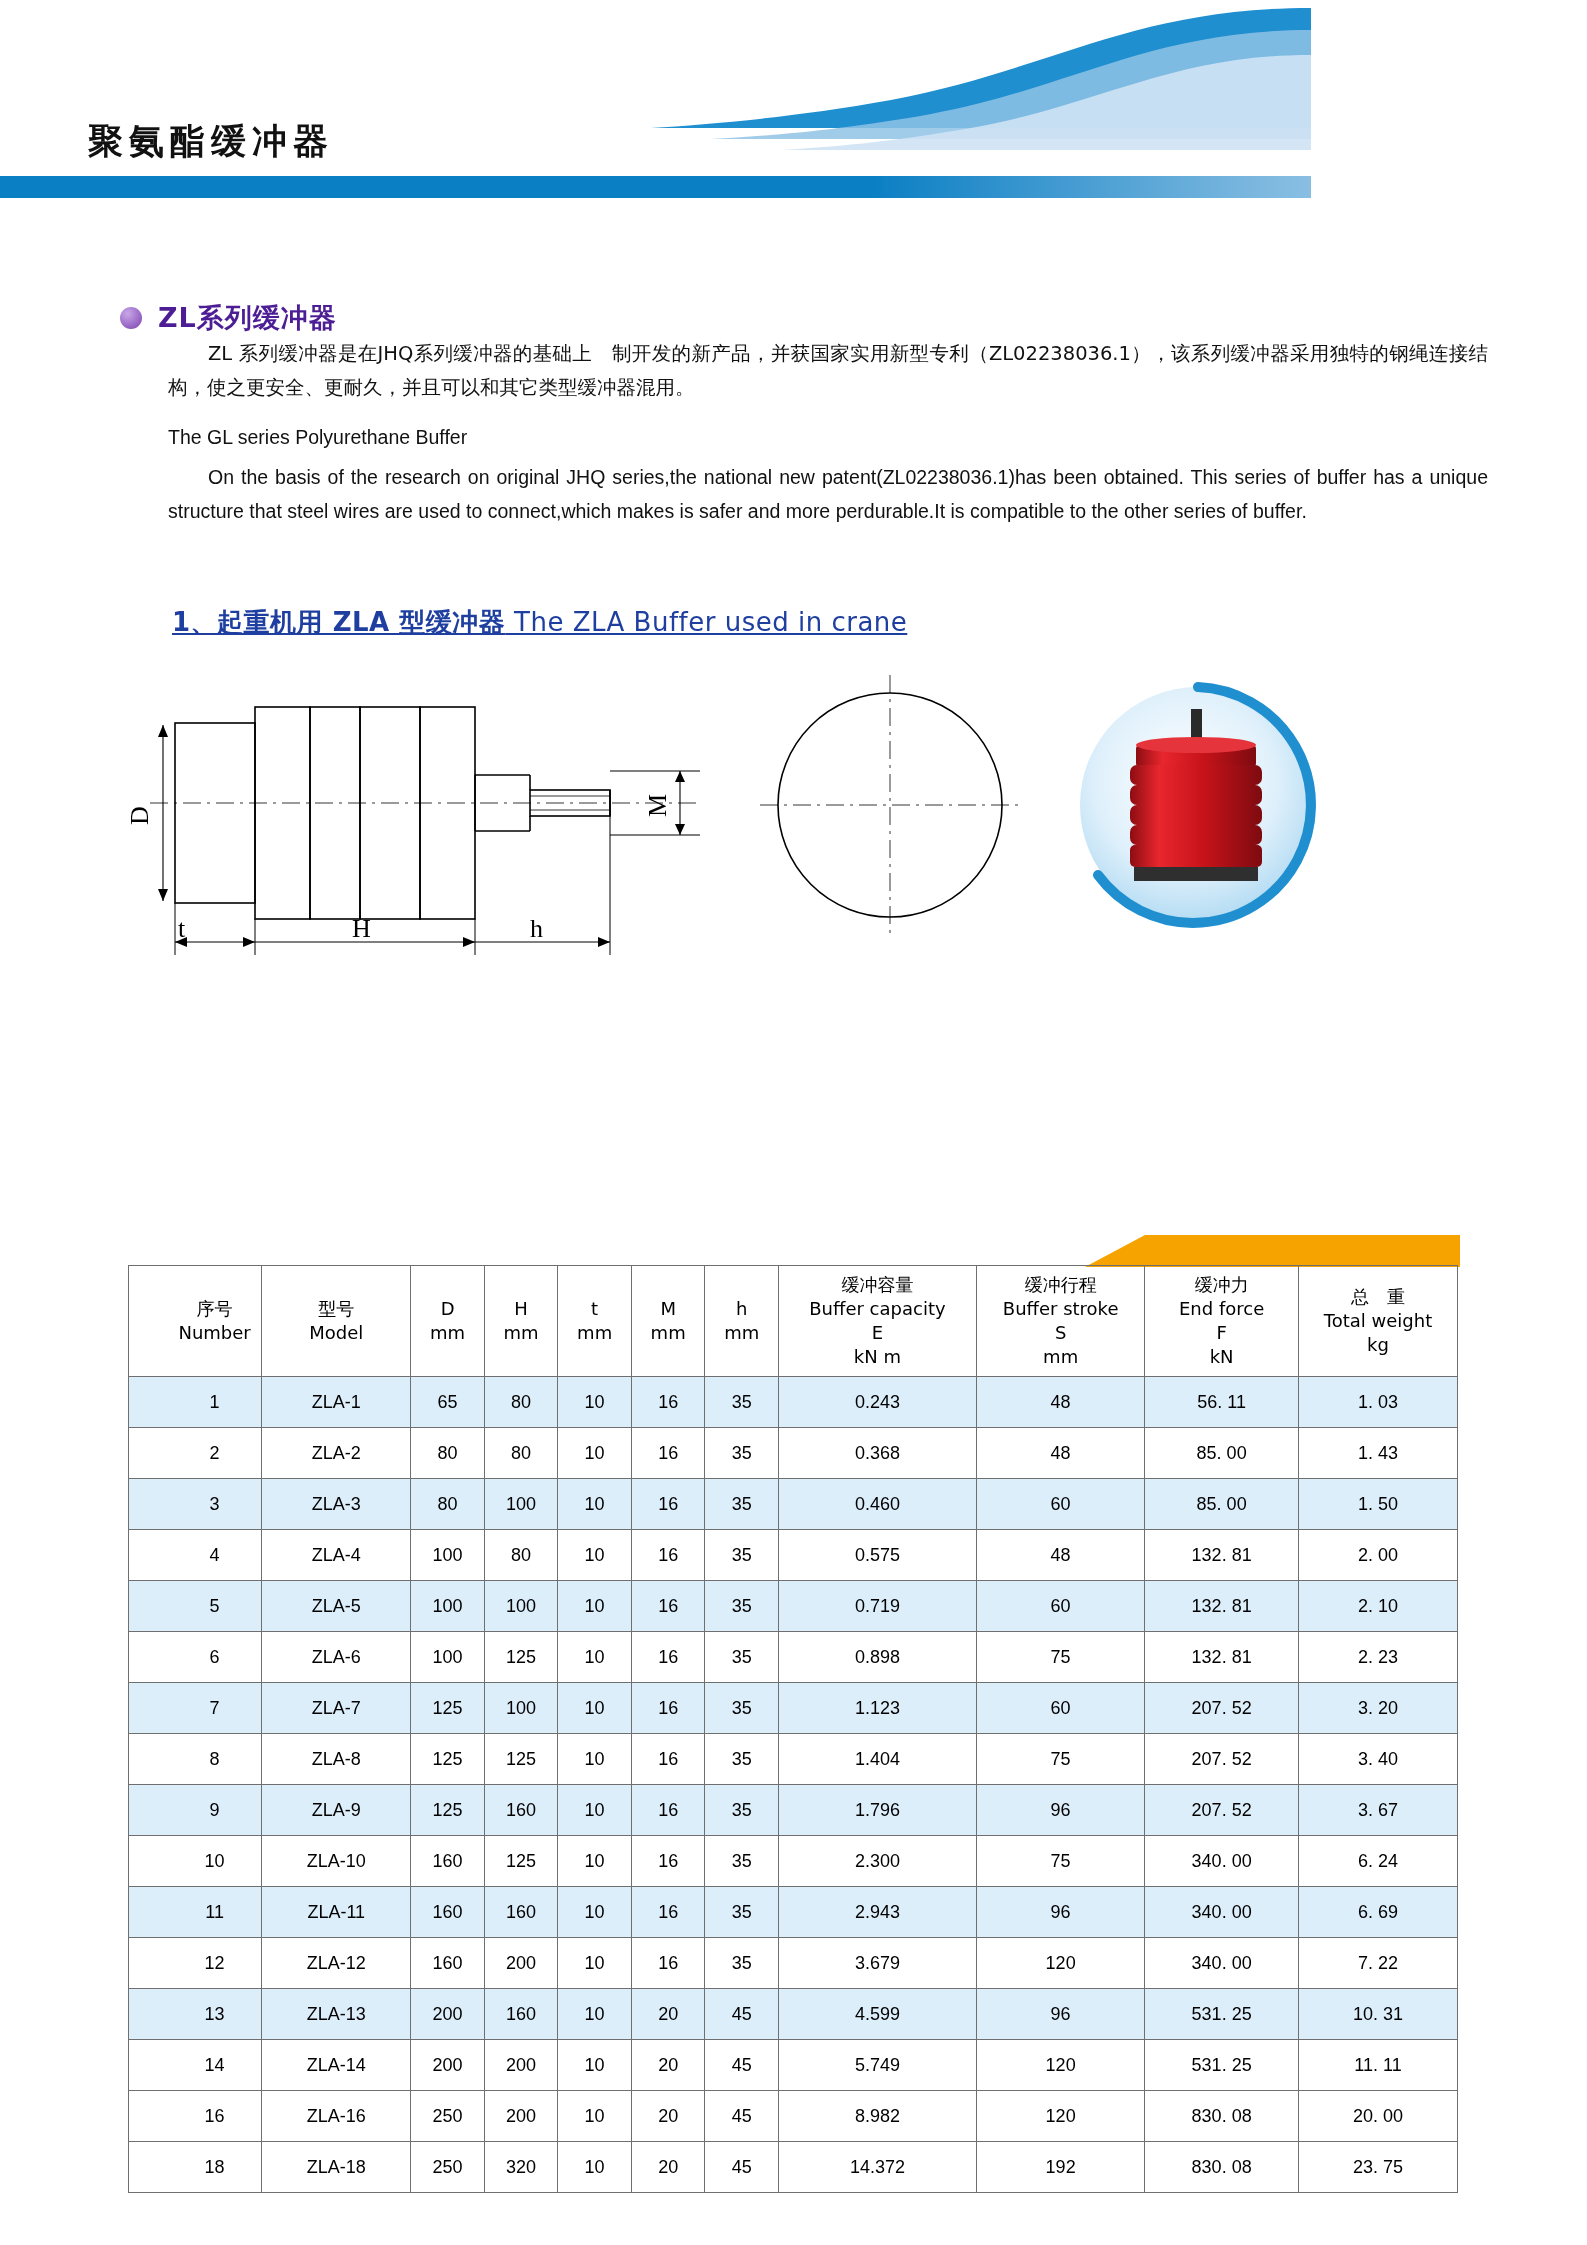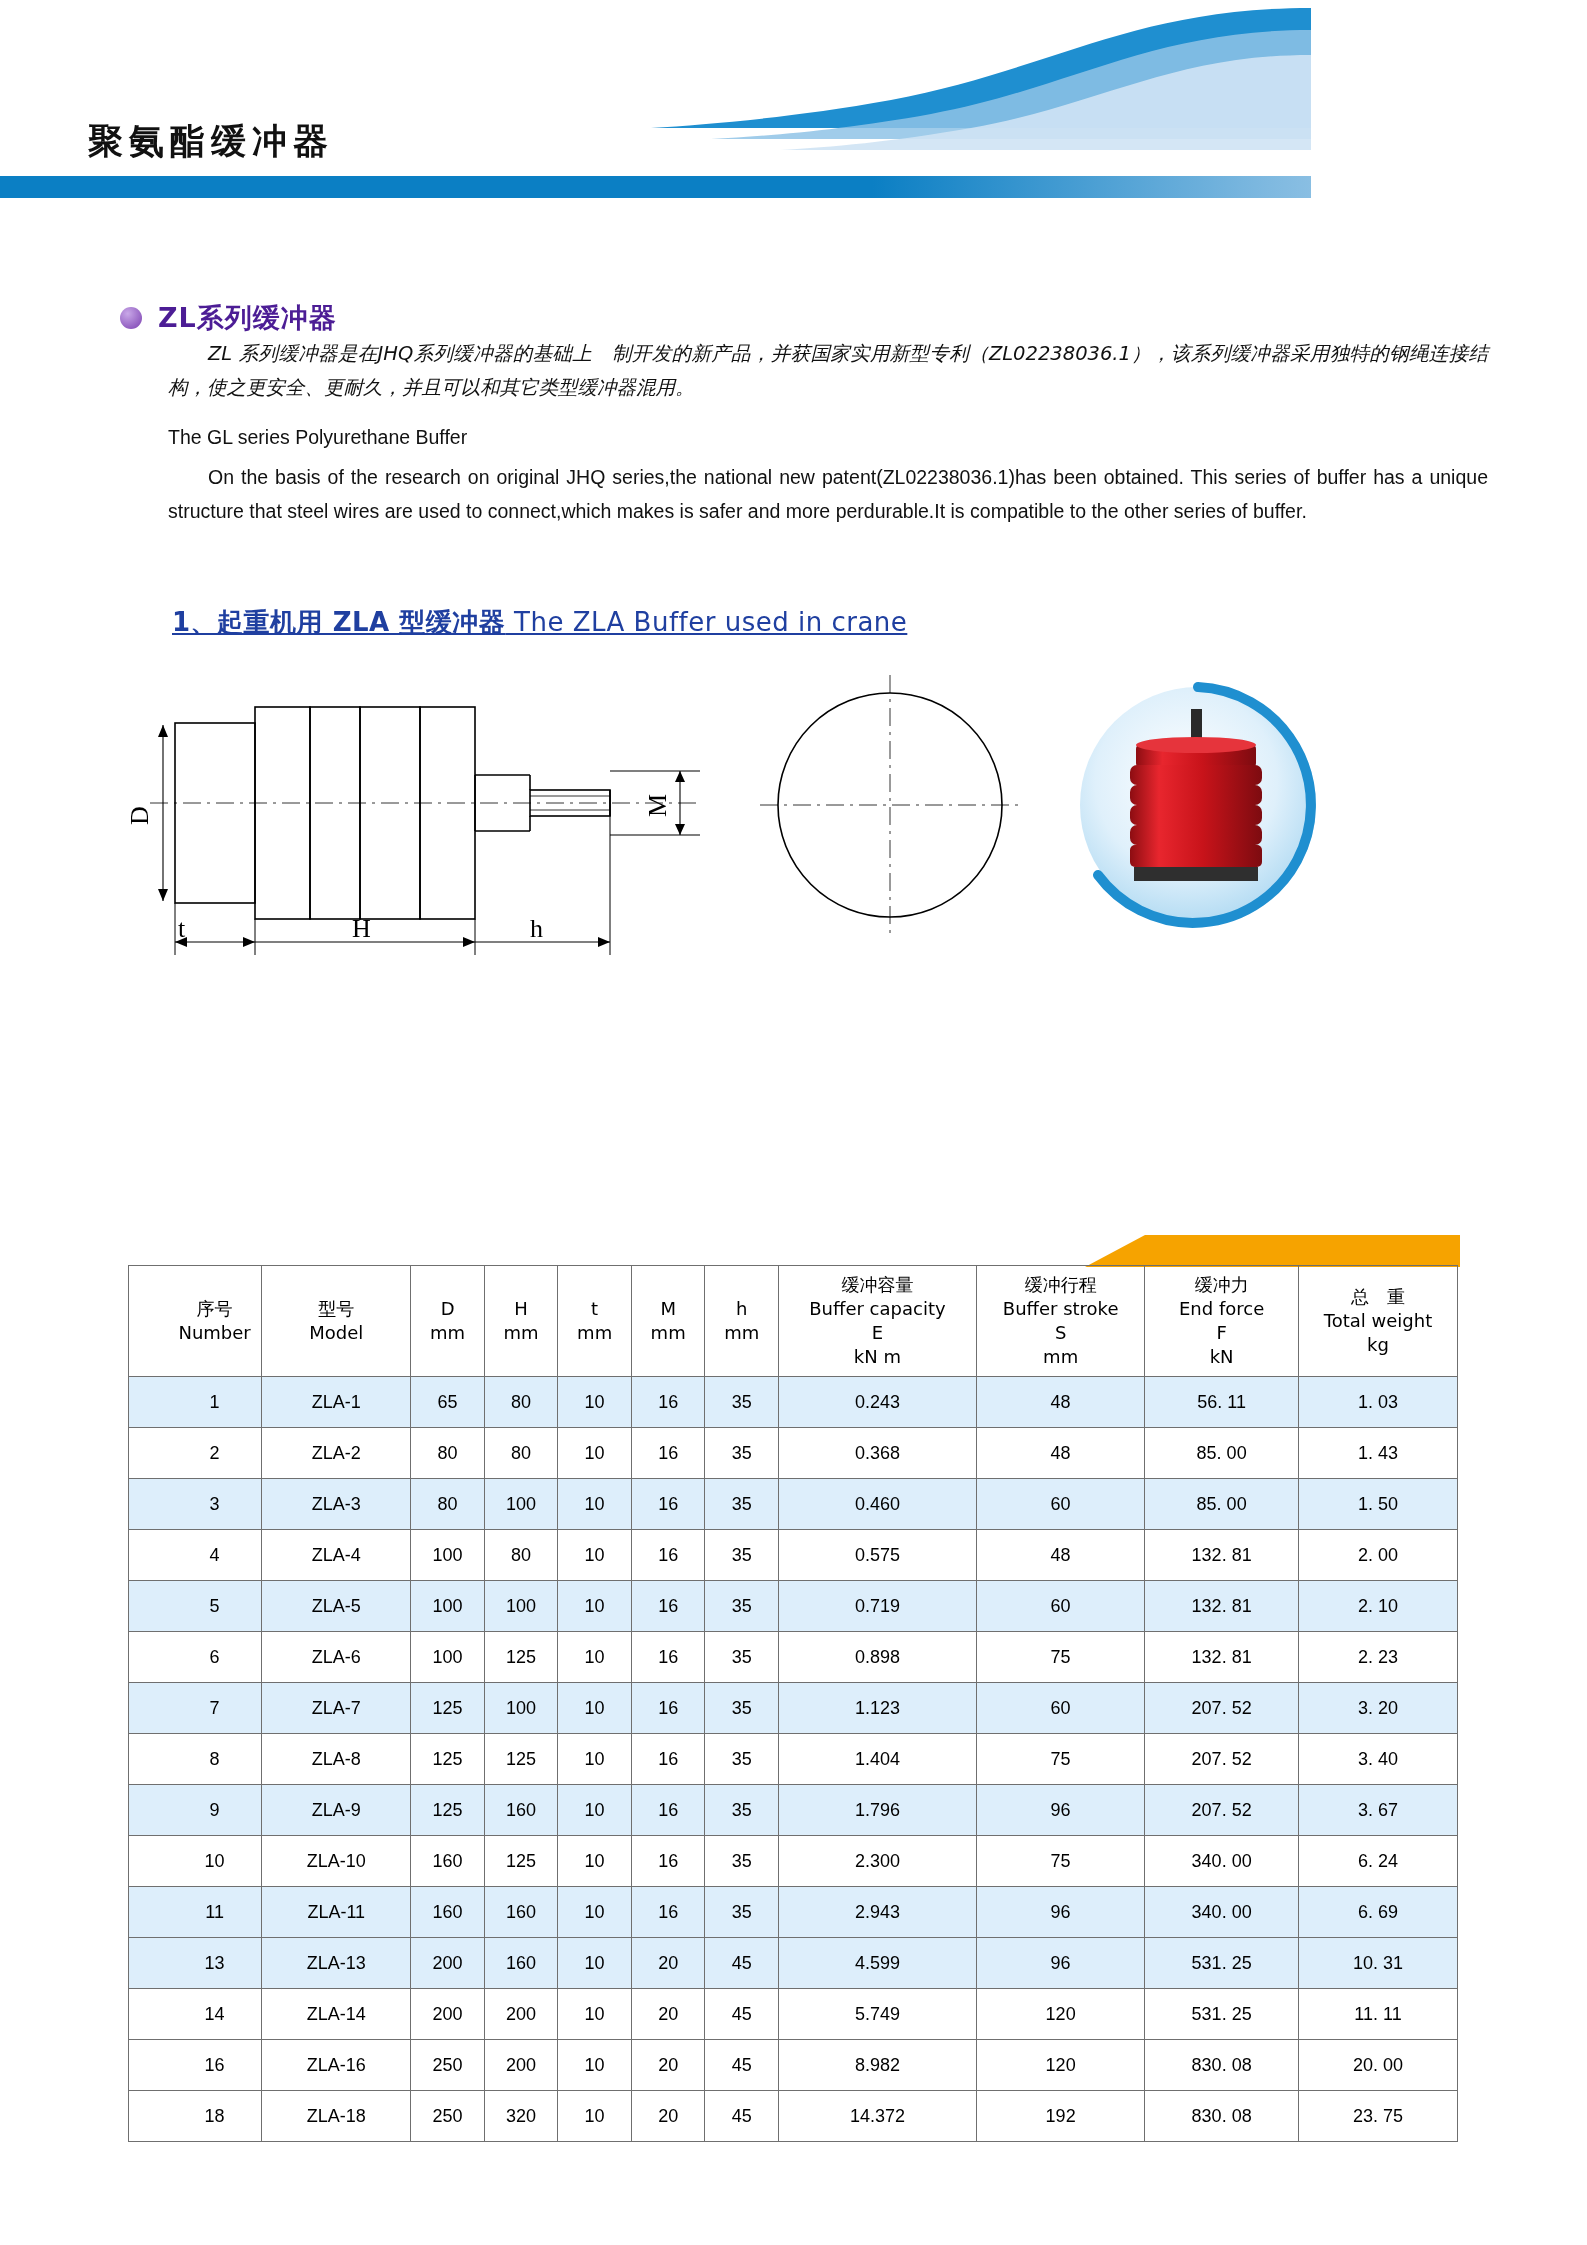--- a/index.html
+++ b/index.html
@@ -37,21 +37,21 @@
     display:inline-block;
   }
   .sec-title{
     font-family:"DejaVu Sans", sans-serif;
     font-size:27px;font-weight:bold;color:#4c1d95;letter-spacing:1px;
   }
   .para{
     position:absolute;left:168px;width:1320px;
     font-size:19.5px;line-height:34px;color:#111;text-align:justify;
   }
-  .para.cn{font-family:"DejaVu Sans", sans-serif;font-style:italic;}
+  .para.cn{font-family:"DejaVu Sans", sans-serif;}
   .para.en{font-family:"Liberation Sans", sans-serif;}
   .indent{display:inline-block;width:40px;}
   .sub-title{
     position:absolute;left:172px;top:400px;
     font-size:26px;font-weight:bold;color:#1f3fa0;
     font-family:"DejaVu Sans", sans-serif;letter-spacing:0.5px;
     white-space:nowrap;
     text-decoration:underline;
   }
   .sub-title .en{font-weight:normal;}
@@ -416,20 +416,33 @@
             <td class="col-sm">160</td>
             <td class="col-sm">160</td>
             <td class="col-sm">10</td>
             <td class="col-sm">16</td>
             <td class="col-sm">35</td>
             <td class="col-cap">2.943</td>
             <td class="col-stroke">96</td>
             <td class="col-force">340. 00</td>
             <td class="col-weight">6. 69</td>
           </tr>
+          <tr>
+            <td class="col-num">12</td>
+            <td class="col-model">ZLA-12</td>
+            <td class="col-sm">160</td>
+            <td class="col-sm">200</td>
+            <td class="col-sm">10</td>
+            <td class="col-sm">16</td>
+            <td class="col-sm">35</td>
+            <td class="col-cap">3.679</td>
+            <td class="col-stroke">120</td>
+            <td class="col-force">340. 00</td>
+            <td class="col-weight">7. 22</td>
+          </tr>
           <tr class="alt">
             <td class="col-num">13</td>
             <td class="col-model">ZLA-13</td>
             <td class="col-sm">200</td>
             <td class="col-sm">160</td>
             <td class="col-sm">10</td>
             <td class="col-sm">20</td>
             <td class="col-sm">45</td>
             <td class="col-cap">4.599</td>
             <td class="col-stroke">96</td>

